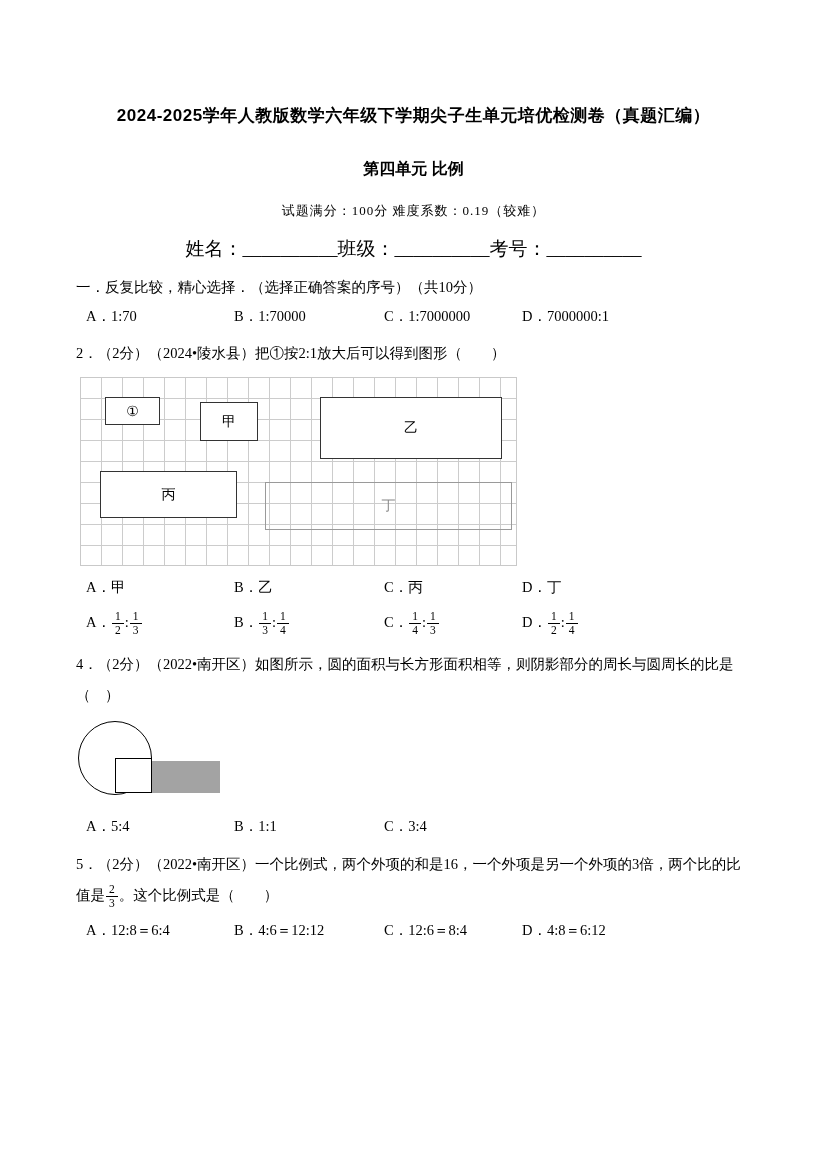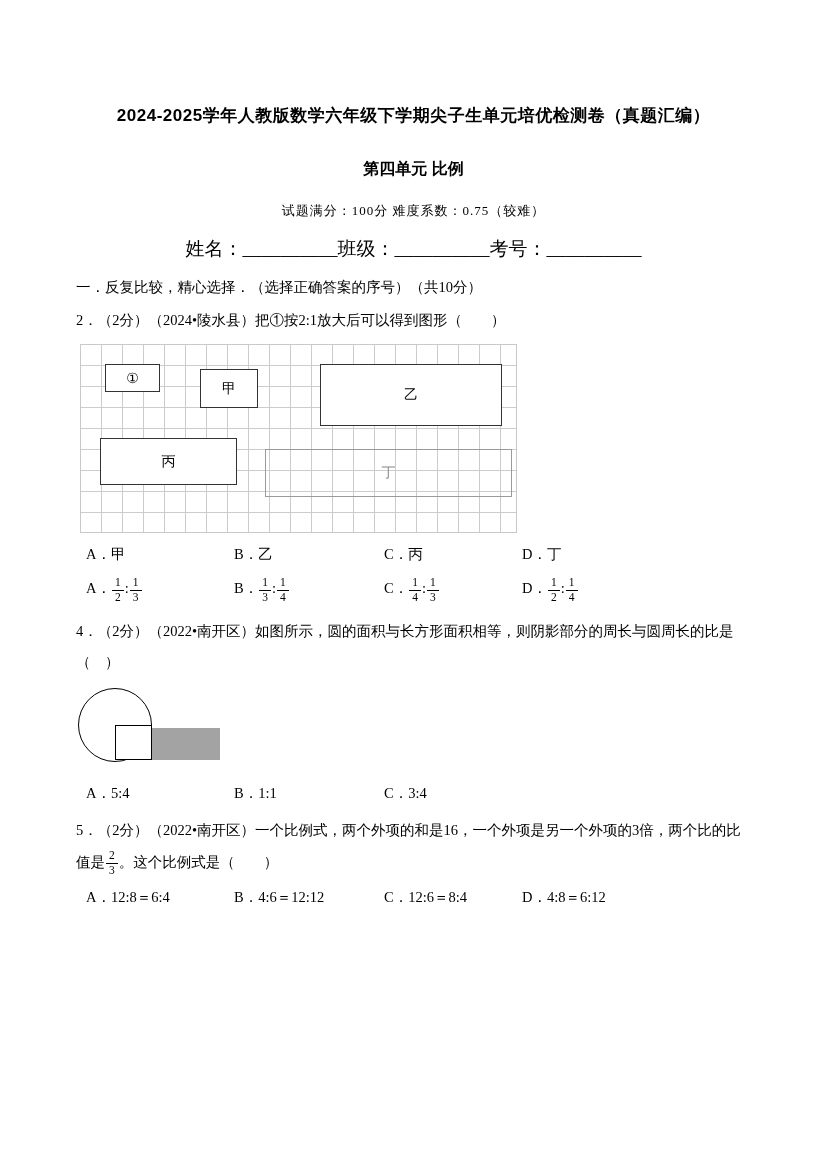--- a/index.html
+++ b/index.html
@@ -132,27 +132,33 @@
 </style>
 </head>
 <body>
 
 <div class="page">
 
   <h1 class="title">2024-2025学年人教版数学六年级下学期尖子生单元培优检测卷（真题汇编）</h1>
 
   <h2 class="subtitle">第四单元 比例</h2>
 
-  <div class="meta">试题满分：100分 难度系数：0.75（较难）</div>
+  <div class="meta">试题满分：100分 难度系数：0.19（较难）</div>
 
   <div class="nameline">姓名：__________班级：__________考号：__________</div>
 
   <div class="section-heading">一．反复比较，精心选择．（选择正确答案的序号）（共10分）</div>
 
   <div class="question">
+    <div class="opts">
+      <span class="opt">A．1:70</span>
+      <span class="opt">B．1:70000</span>
+      <span class="opt">C．1:7000000</span>
+      <span class="opt">D．7000000:1</span>
+    </div>
   </div>
 
   <div class="question">
     <p class="qtext">2．（2分）（2024•陵水县）把①按2:1放大后可以得到图形（　　）</p>
 
     <div class="grid-figure">
       <div class="gshape gs-original">
         <span>①</span>
       </div>
       <div class="gshape gs-jia">

